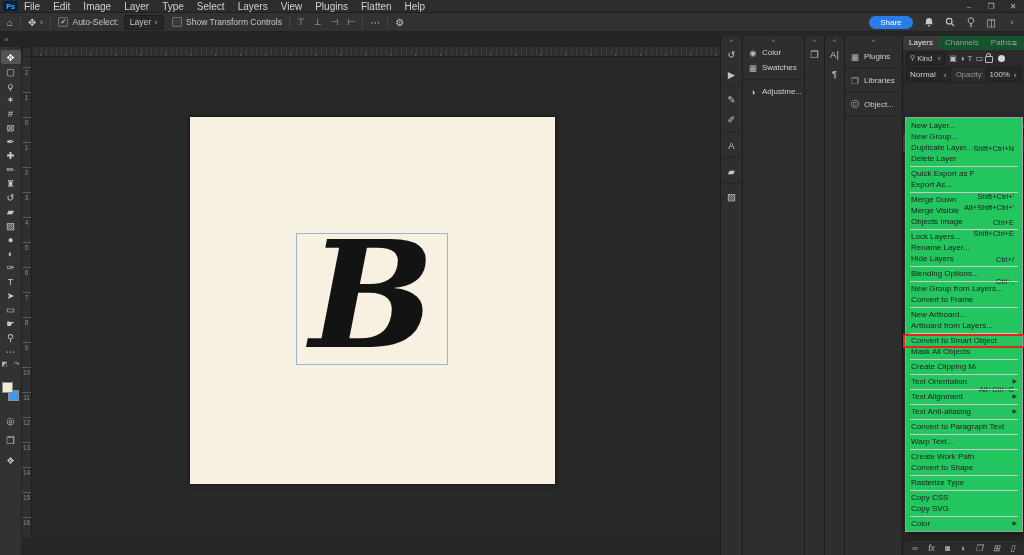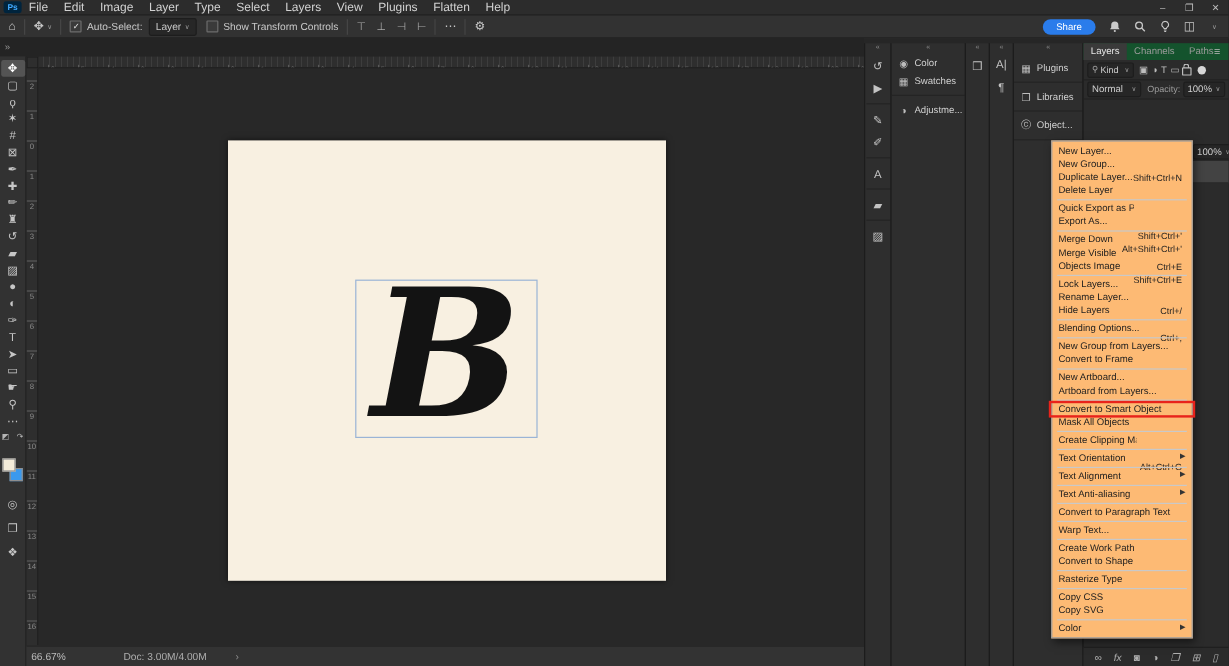--- a/index.html
+++ b/index.html
@@ -121,21 +121,21 @@
   #eyecell{width:15px;height:18px;border-right:1px solid #2a2a2a;display:flex;align-items:center;justify-content:center;}
   .eye{width:9px;height:6px;border:1px solid #cfcfcf;border-radius:50%;position:relative;}
   .eye::after{content:"";position:absolute;left:2.5px;top:1px;width:3px;height:3px;background:#cfcfcf;border-radius:50%;}
   #lthumb{width:20px;height:14px;background:#505050;border:1px dashed #9a9a9a;box-sizing:border-box;
           margin-left:4px;display:flex;align-items:center;justify-content:center;color:#eee;font-size:9px;}
   #lname{margin-left:5px;color:#e0e0e0;font-size:8px;}
   #lbottom{position:absolute;left:0;bottom:0;width:100%;height:16px;border-top:1px solid #1f1f1f;
            background:#2b2b2b;display:flex;align-items:center;justify-content:space-between;padding:0 9px;box-sizing:border-box;}
   #lbottom .bi{font-size:8.5px;color:#b0b0b0;font-style:italic;}
   
-  #contextmenu{position:absolute;left:876px;top:117px;width:118px;background:#fdba74;
+  #contextmenu{position:absolute;left:905px;top:117px;width:118px;background:#22c55e;
                border:1px solid #9d9d9d;box-shadow:2px 3px 7px rgba(0,0,0,.55);padding:2px 0;
                z-index:60;box-sizing:border-box;}
   .mi{height:11px;line-height:11px;display:flex;align-items:center;padding:0 5px;position:relative;
       font-size:8px;color:#1e1e1e;white-space:nowrap;}
   .mi .lab{flex:1;overflow:hidden;}
   .mi .sc{font-size:7.5px;color:#1e1e1e;margin-left:3px;margin-top:46px;}
   .mi .arr{font-size:6px;margin-left:3px;color:#333;}
   .mi.sep{height:0;border-top:1px solid #c9c9c9;margin:1.5px 4px;padding:0;}
   .mi.hl::after{content:"";position:absolute;left:-3px;right:-3px;top:-1.5px;bottom:-1.5px;
                 border:2px solid #e8231b;pointer-events:none;}
@@ -345,25 +345,20 @@
         <span>15</span>
         <span>16</span>
       </div>
     <div id="canvas">
       <div id="selectionbox">
         <div id="letter">B</div>
       </div>
     </div>
   </div>
 
-  <div id="statusbar">
-    <span class="zoomval">66.67%</span>
-    <span class="docinfo">Doc: 3.00M/4.00M</span>
-    <span class="chev">›</span>
-  </div>
 
   <div id="rightdock">
     <div class="dcol" id="dstrip1">
       <div class="col-head">«</div>
       <div style="display:flex;flex-direction:column;align-items:center;">
 
       <div class="sicon">
             <span>↺</span>
           </div>
           <div class="sicon group-end">

